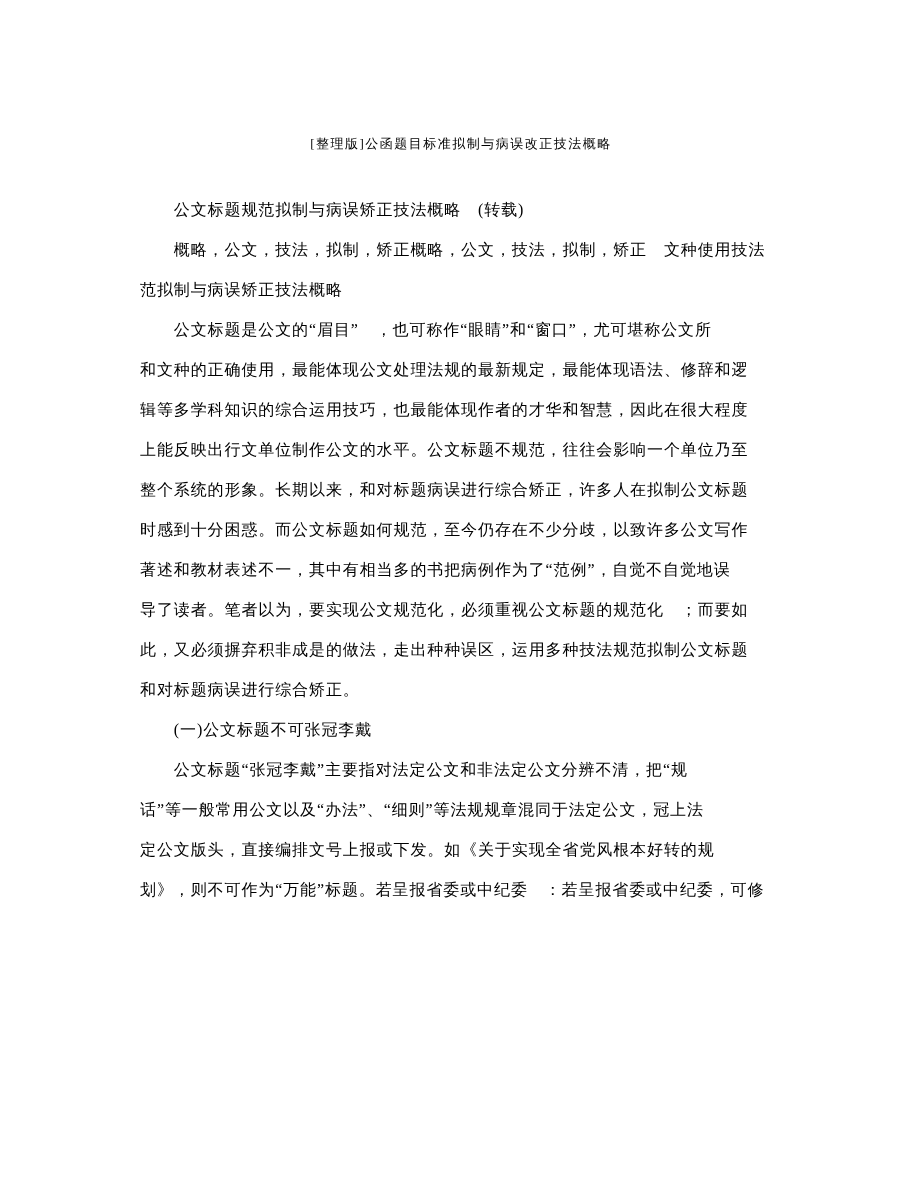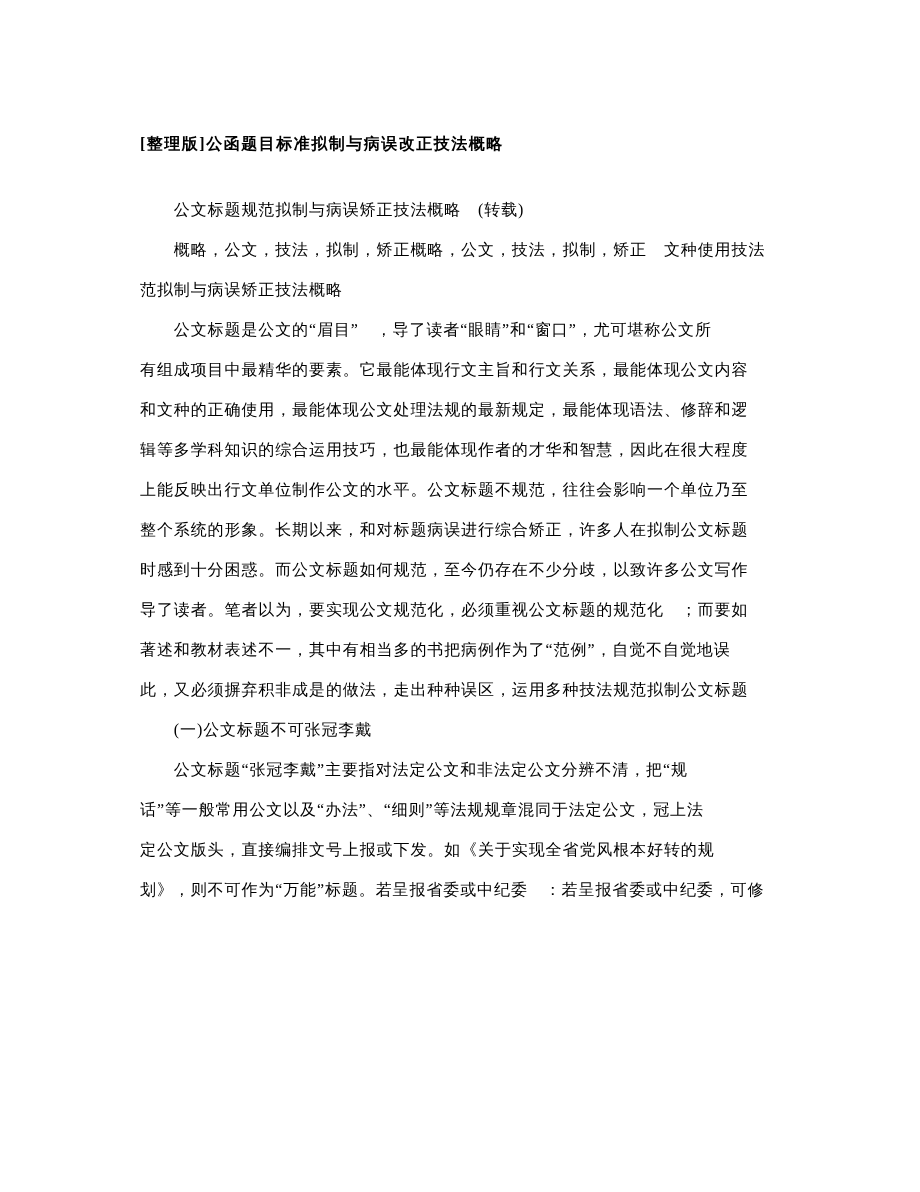--- a/index.html
+++ b/index.html
@@ -13,22 +13,23 @@
     height: 1192px;
     background: #ffffff;
     box-sizing: border-box;
     padding: 130px 138px 0 140px;
     font-family: "Liberation Serif", "DejaVu Serif", serif;
     color: #000000;
     overflow: hidden;
   }
   .doc-title {
     margin: 0 0 32px 0;
-    font-size: 16px;
-    font-weight: bold;
+    font-size: 13px;
+    font-weight: normal;
+    text-align: center;
     line-height: 28px;
     letter-spacing: 1.5px;
     white-space: pre-wrap;
   }
   .doc-body {
     width: 642px;
   }
   .doc-line {
     font-size: 16px;
     line-height: 40px;
@@ -39,29 +40,29 @@
 </style>
 </head>
 <body>
 
 <div class="page">
   <h1 class="doc-title">[整理版]公函题目标准拟制与病误改正技法概略</h1>
   <div class="doc-body">
     <div class="doc-line">　　公文标题规范拟制与病误矫正技法概略　(转载)</div>
     <div class="doc-line">　　概略，公文，技法，拟制，矫正概略，公文，技法，拟制，矫正　文种使用技法</div>
     <div class="doc-line">范拟制与病误矫正技法概略</div>
-    <div class="doc-line">　　公文标题是公文的“眉目”　，导了读者“眼睛”和“窗口”，尤可堪称公文所</div>
-    <div class="doc-line">有组成项目中最精华的要素。它最能体现行文主旨和行文关系，最能体现公文内容</div>
+    <div class="doc-line">　　公文标题是公文的“眉目”　，也可称作“眼睛”和“窗口”，尤可堪称公文所</div>
     <div class="doc-line">和文种的正确使用，最能体现公文处理法规的最新规定，最能体现语法、修辞和逻</div>
     <div class="doc-line">辑等多学科知识的综合运用技巧，也最能体现作者的才华和智慧，因此在很大程度</div>
     <div class="doc-line">上能反映出行文单位制作公文的水平。公文标题不规范，往往会影响一个单位乃至</div>
     <div class="doc-line">整个系统的形象。长期以来，和对标题病误进行综合矫正，许多人在拟制公文标题</div>
     <div class="doc-line">时感到十分困惑。而公文标题如何规范，至今仍存在不少分歧，以致许多公文写作</div>
+    <div class="doc-line">著述和教材表述不一，其中有相当多的书把病例作为了“范例”，自觉不自觉地误</div>
     <div class="doc-line">导了读者。笔者以为，要实现公文规范化，必须重视公文标题的规范化　；而要如</div>
-    <div class="doc-line">著述和教材表述不一，其中有相当多的书把病例作为了“范例”，自觉不自觉地误</div>
     <div class="doc-line">此，又必须摒弃积非成是的做法，走出种种误区，运用多种技法规范拟制公文标题</div>
+    <div class="doc-line">和对标题病误进行综合矫正。</div>
     <div class="doc-line">　　(一)公文标题不可张冠李戴</div>
     <div class="doc-line">　　公文标题“张冠李戴”主要指对法定公文和非法定公文分辨不清，把“规</div>
     <div class="doc-line">话”等一般常用公文以及“办法”、“细则”等法规规章混同于法定公文，冠上法</div>
     <div class="doc-line">定公文版头，直接编排文号上报或下发。如《关于实现全省党风根本好转的规</div>
     <div class="doc-line">划》，则不可作为“万能”标题。若呈报省委或中纪委　：若呈报省委或中纪委，可修</div>
   </div>
 </div>
 
 </body></html>

